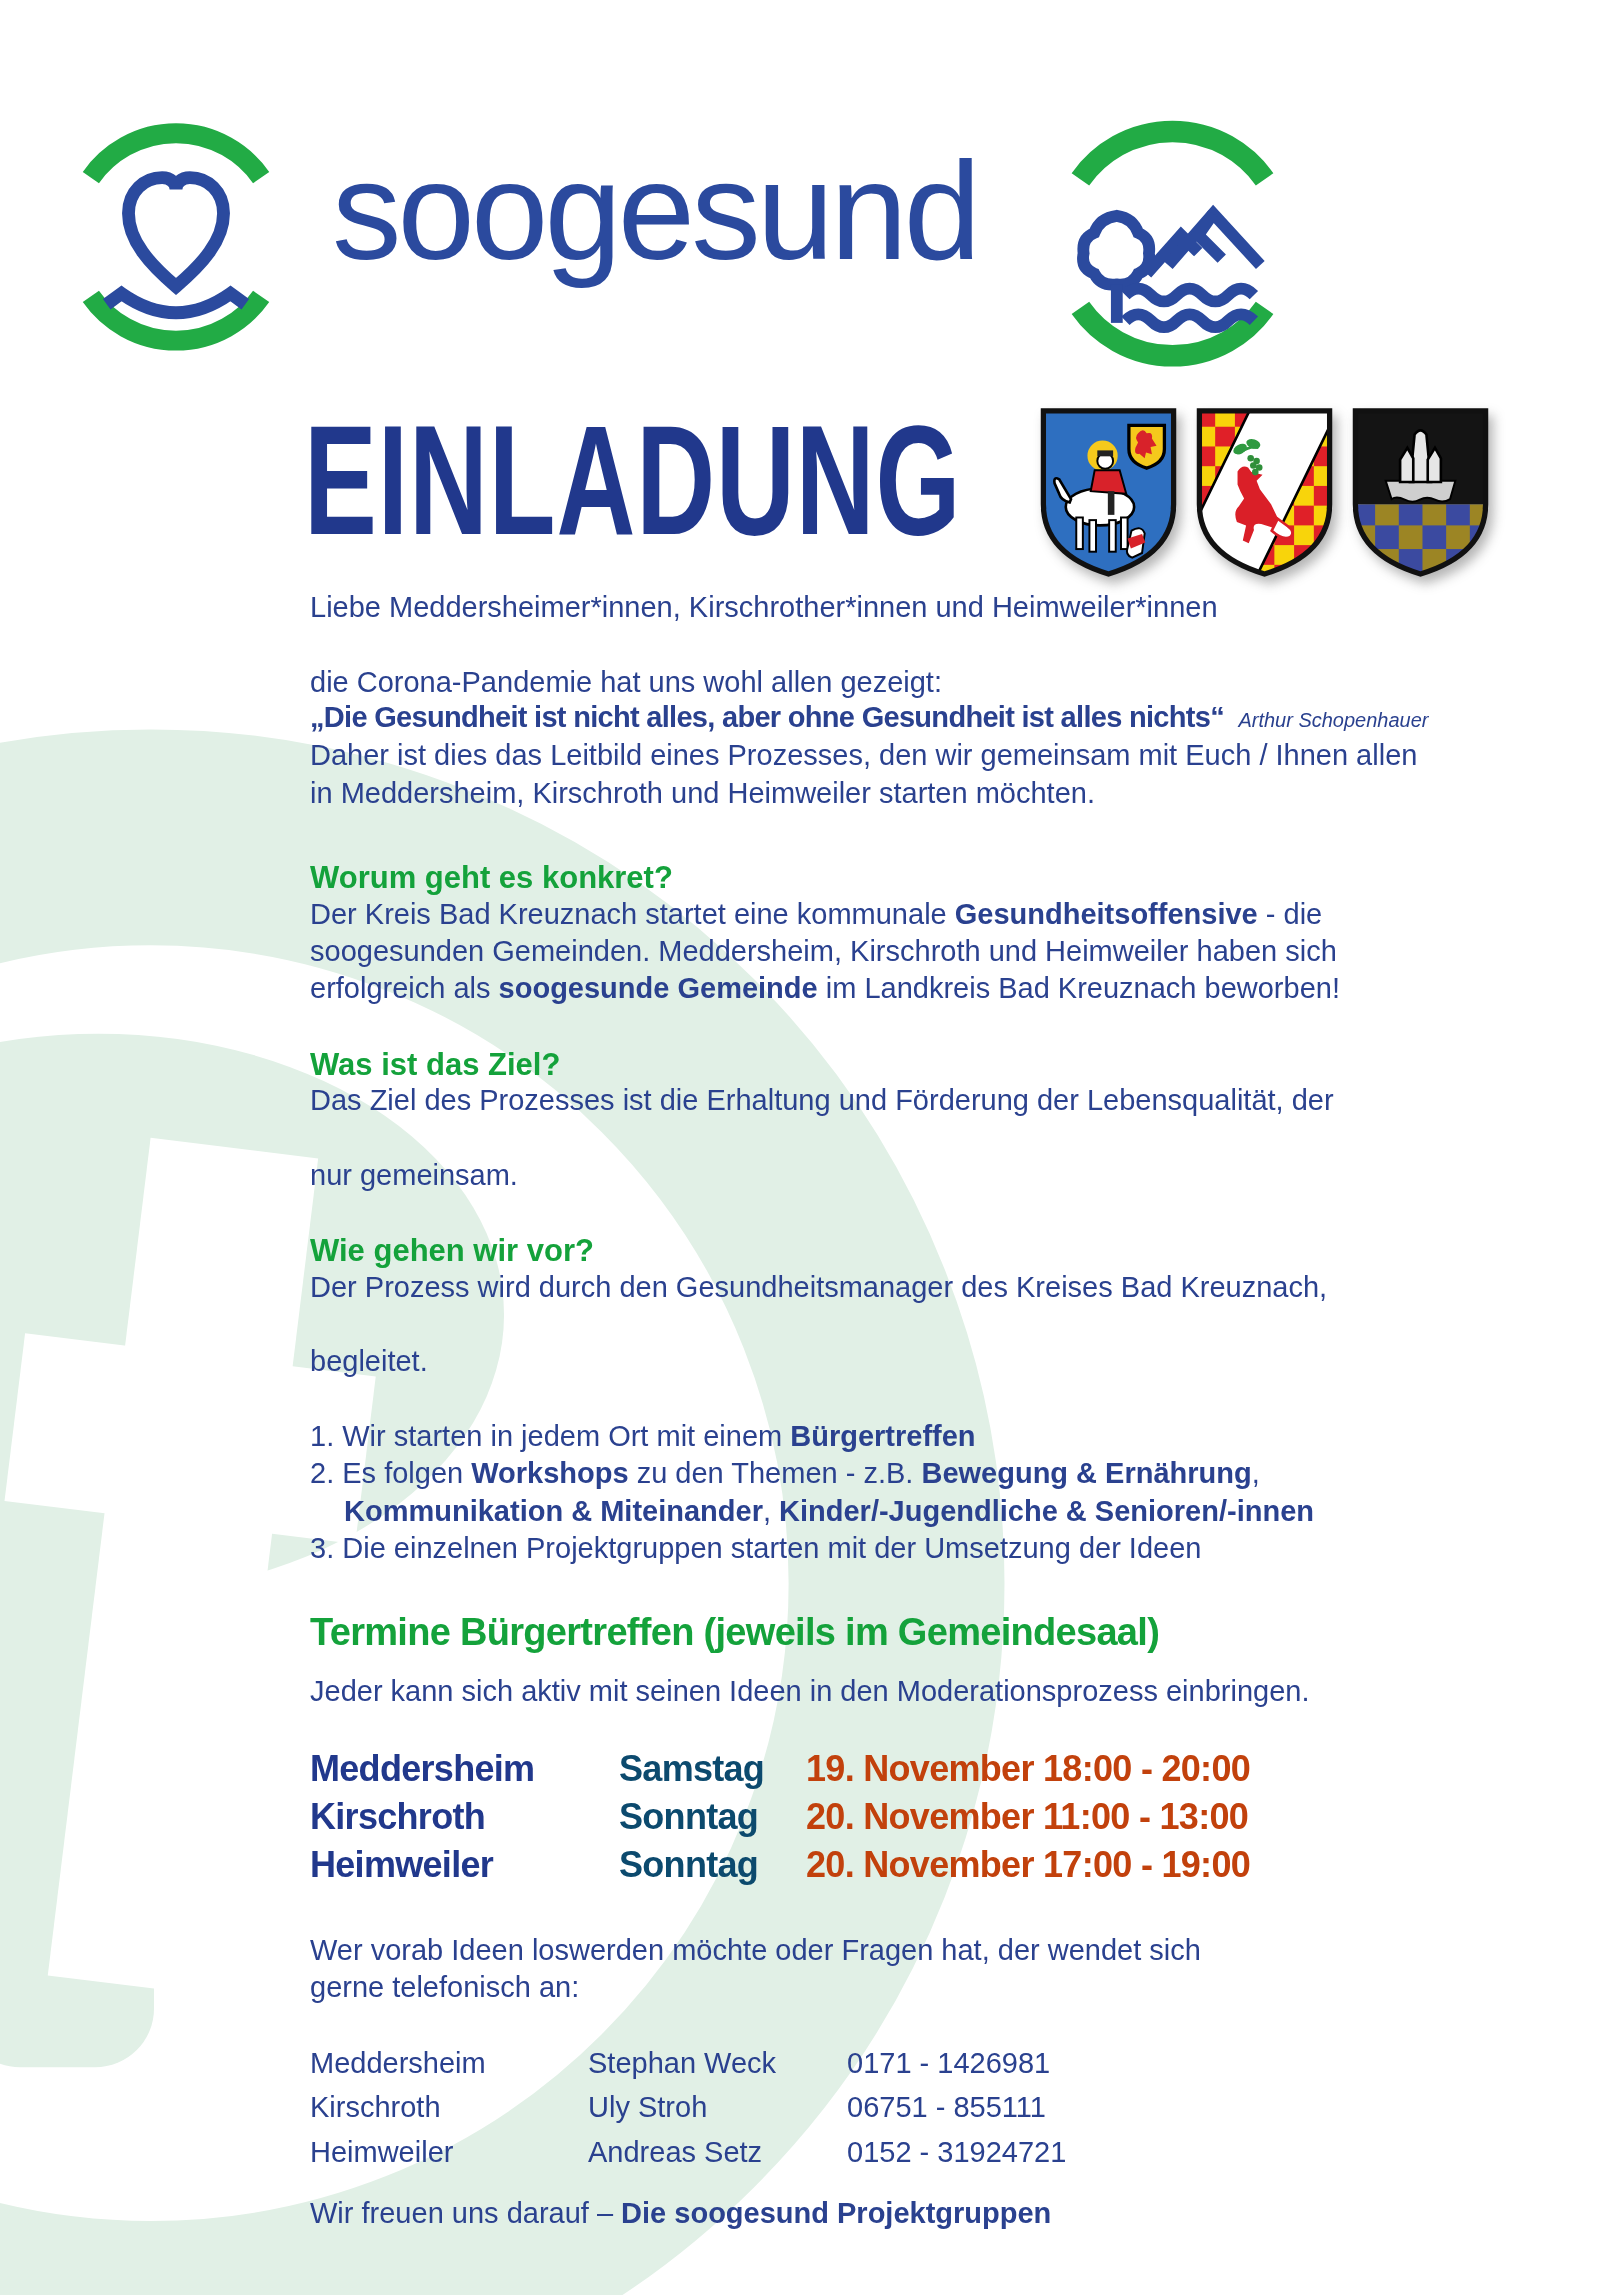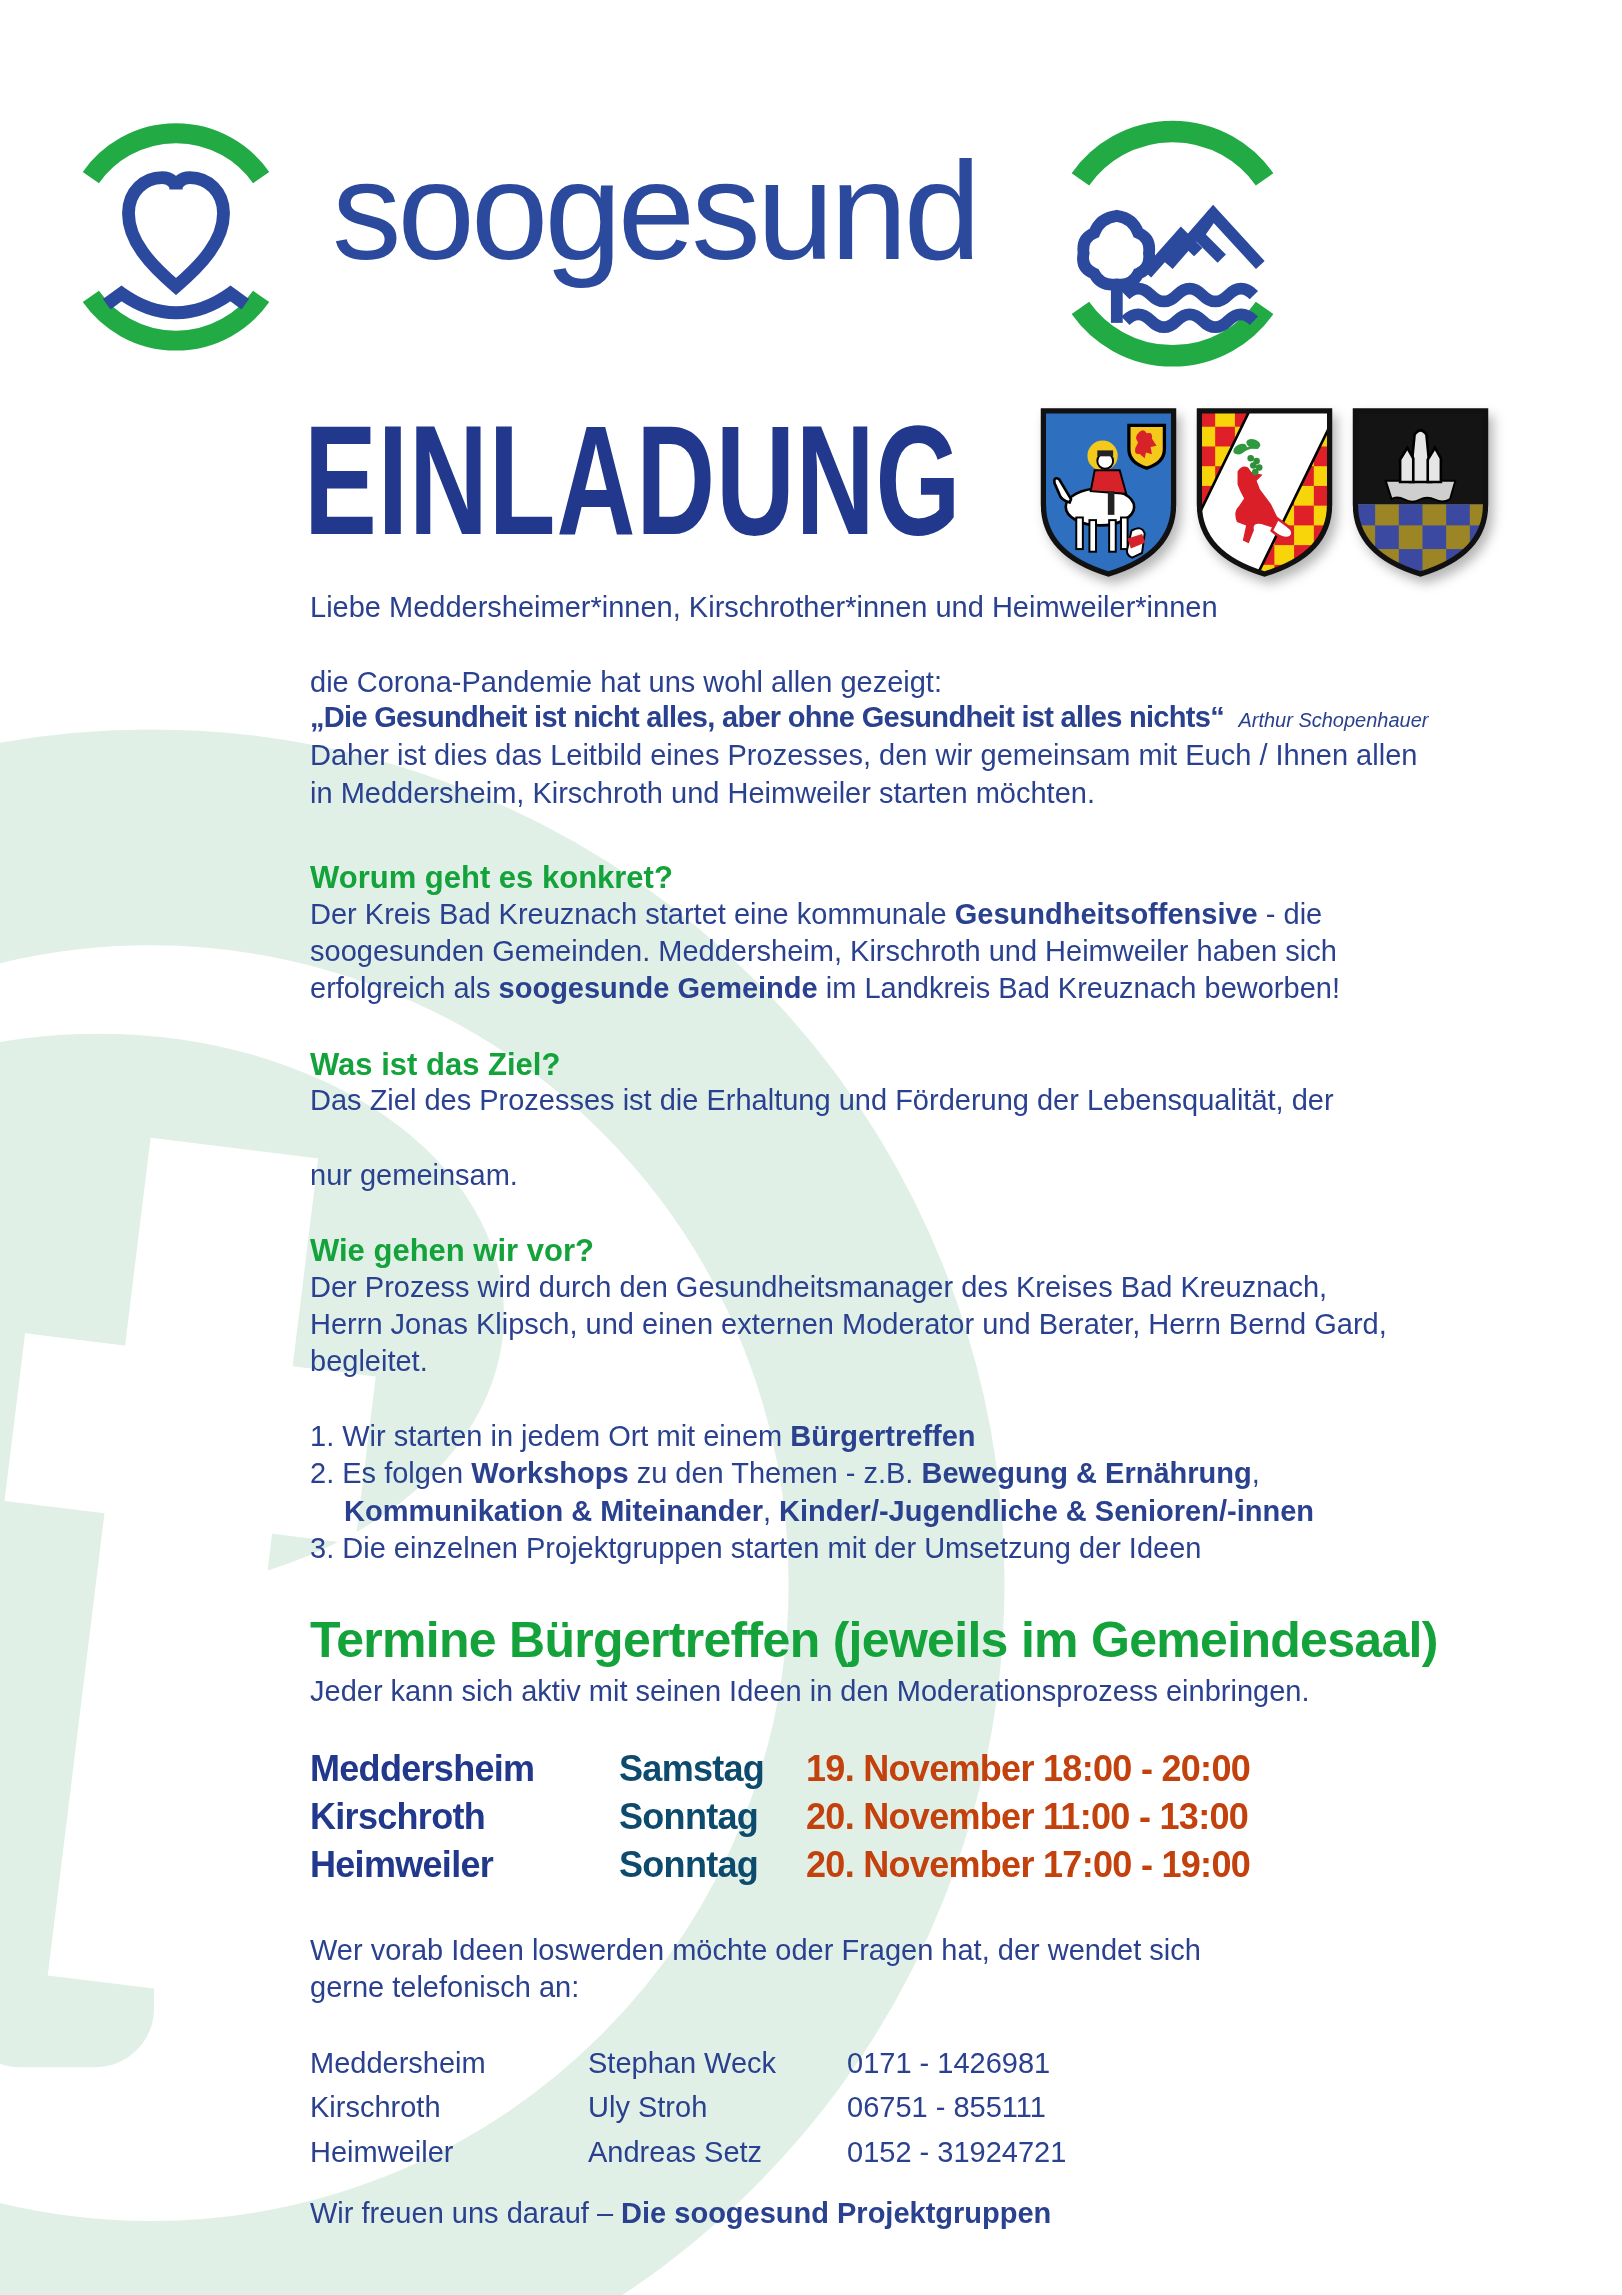--- a/index.html
+++ b/index.html
@@ -33,21 +33,21 @@
   .shields svg{filter:drop-shadow(5.9px 7.9px 5.9px rgba(90,90,90,.45));}
 
   
   .ln{position:absolute;left:310px;white-space:nowrap;font-size:29px;color:#2a418f;}
   .b{font-weight:700;}
   .ghead{position:absolute;left:310px;white-space:nowrap;font-size:31px;font-weight:700;color:#14a23b;}
   .quote-b{font-weight:700;letter-spacing:-0.7px;}
   .attrib{font-style:italic;font-size:20px;margin-left:14.4px;letter-spacing:0;}
   .bighead{
     position:absolute;left:310px;white-space:nowrap;
-    font-size:50px;font-weight:700;color:#14a23b;letter-spacing:-0.7px;
+    font-size:38px;font-weight:700;color:#14a23b;letter-spacing:-0.7px;
   }
   .sched{position:absolute;white-space:nowrap;font-size:36px;font-weight:700;letter-spacing:-0.7px;}
   .sched .ort{position:absolute;left:310px;color:#21388c;}
   .sched .tag{position:absolute;left:612px;color:#0c4a6e;margin-left:7px;}
   .sched .zeit{position:absolute;left:806px;color:#c2410c;}
   .crow{position:absolute;white-space:nowrap;font-size:29px;color:#2a418f;}
   .crow .ort{position:absolute;left:310px;}
   .crow .nm{position:absolute;left:588px;}
   .crow .tel{position:absolute;left:847px;}
   .indent2{padding-left:34px;}
@@ -180,21 +180,20 @@
     <div class="ln" style="top:972px">
       <span>erfolgreich als </span><span class="b">soogesunde Gemeinde</span><span> im Landkreis Bad Kreuznach beworben!</span>
     </div>
 
     <div class="ghead" style="top:1047px">Was ist das Ziel?</div>
     <div class="ln" style="top:1084px">Das Ziel des Prozesses ist die Erhaltung und Förderung der Lebensqualität, der</div>
     <div class="ln" style="top:1159px">nur gemeinsam.</div>
 
     <div class="ghead" style="top:1233px">Wie gehen wir vor?</div>
     <div class="ln" style="top:1271px">Der Prozess wird durch den Gesundheitsmanager des Kreises Bad Kreuznach,</div>
-    <div class="ln" style="top:1308px">Herrn Jonas Klipsch, und einen externen Moderator und Berater, Herrn Bernd Gard,</div>
     <div class="ln" style="top:1345px">begleitet.</div>
 
     <div class="ln" style="top:1420px">
       <span>1. Wir starten in jedem Ort mit einem </span><span class="b">Bürgertreffen</span>
     </div>
     <div class="ln" style="top:1457px">
       <span>2. Es folgen </span><span class="b">Workshops</span><span> zu den Themen - z.B. </span><span class="b">Bewegung &amp; Ernährung</span><span>,</span>
     </div>
     <div class="ln indent2" style="top:1495px">
       <span class="b">Kommunikation &amp; Miteinander</span><span>, </span><span class="b">Kinder/-Jugendliche &amp; Senioren/-innen</span>

